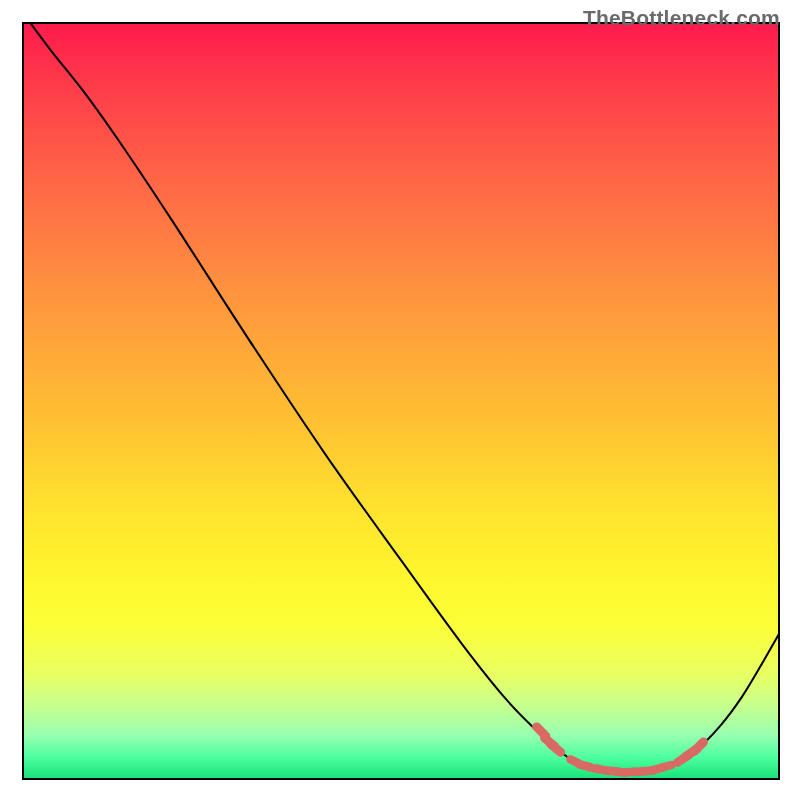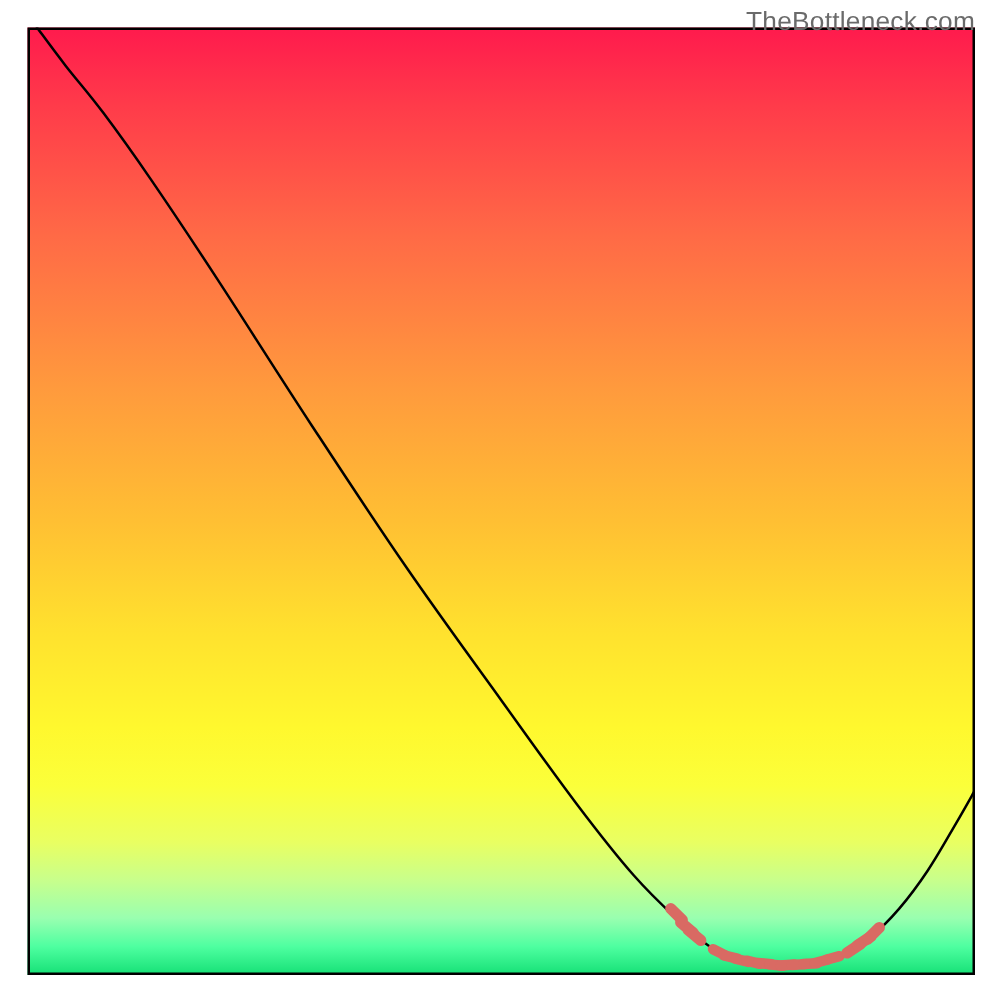--- a/index.html
+++ b/index.html
@@ -52,21 +52,21 @@
     stroke-width: 2;
     stroke-linecap: round;
     stroke-linejoin: round;
   }
   .watermark {
     position: absolute;
     top: 6px;
     right: 20px;
     font-family: Arial, Helvetica, sans-serif;
     font-size: 21px;
-    font-weight: 400;
+    font-weight: 700;
     color: #6a6a6a;
     letter-spacing: 0.2px;
   }
 </style>
 </head>
 <body>
 
 <div class="stage">
 
   <div class="gradient-fill" style="left: 22px; top: 22px; width: 758px; height: 758px;"></div>

